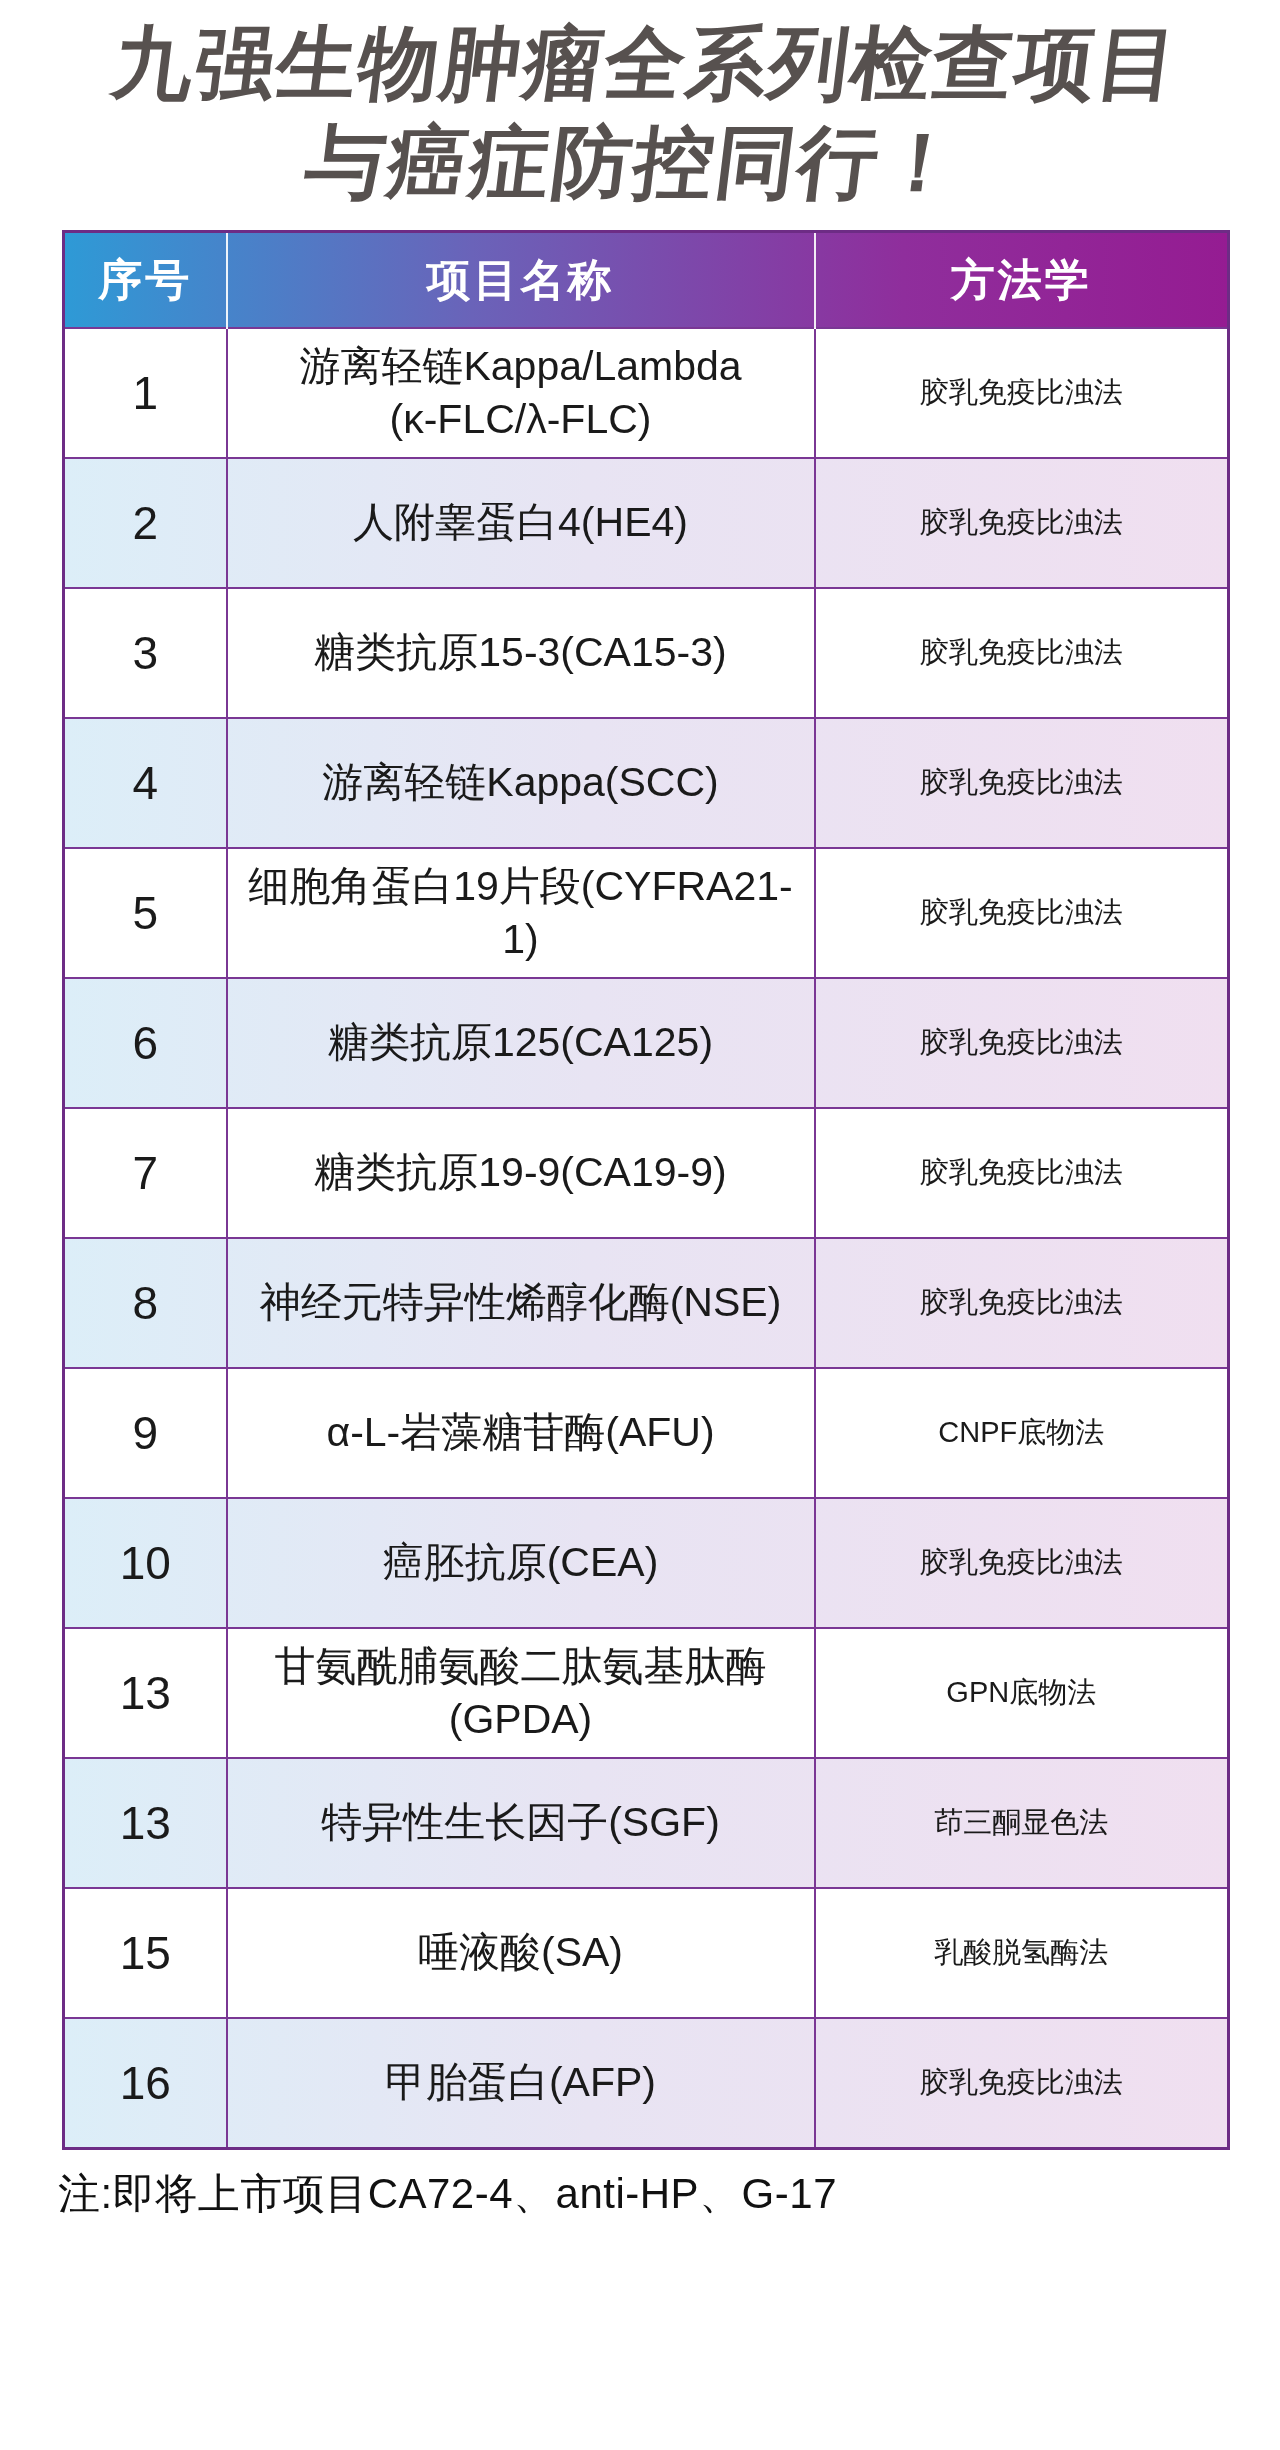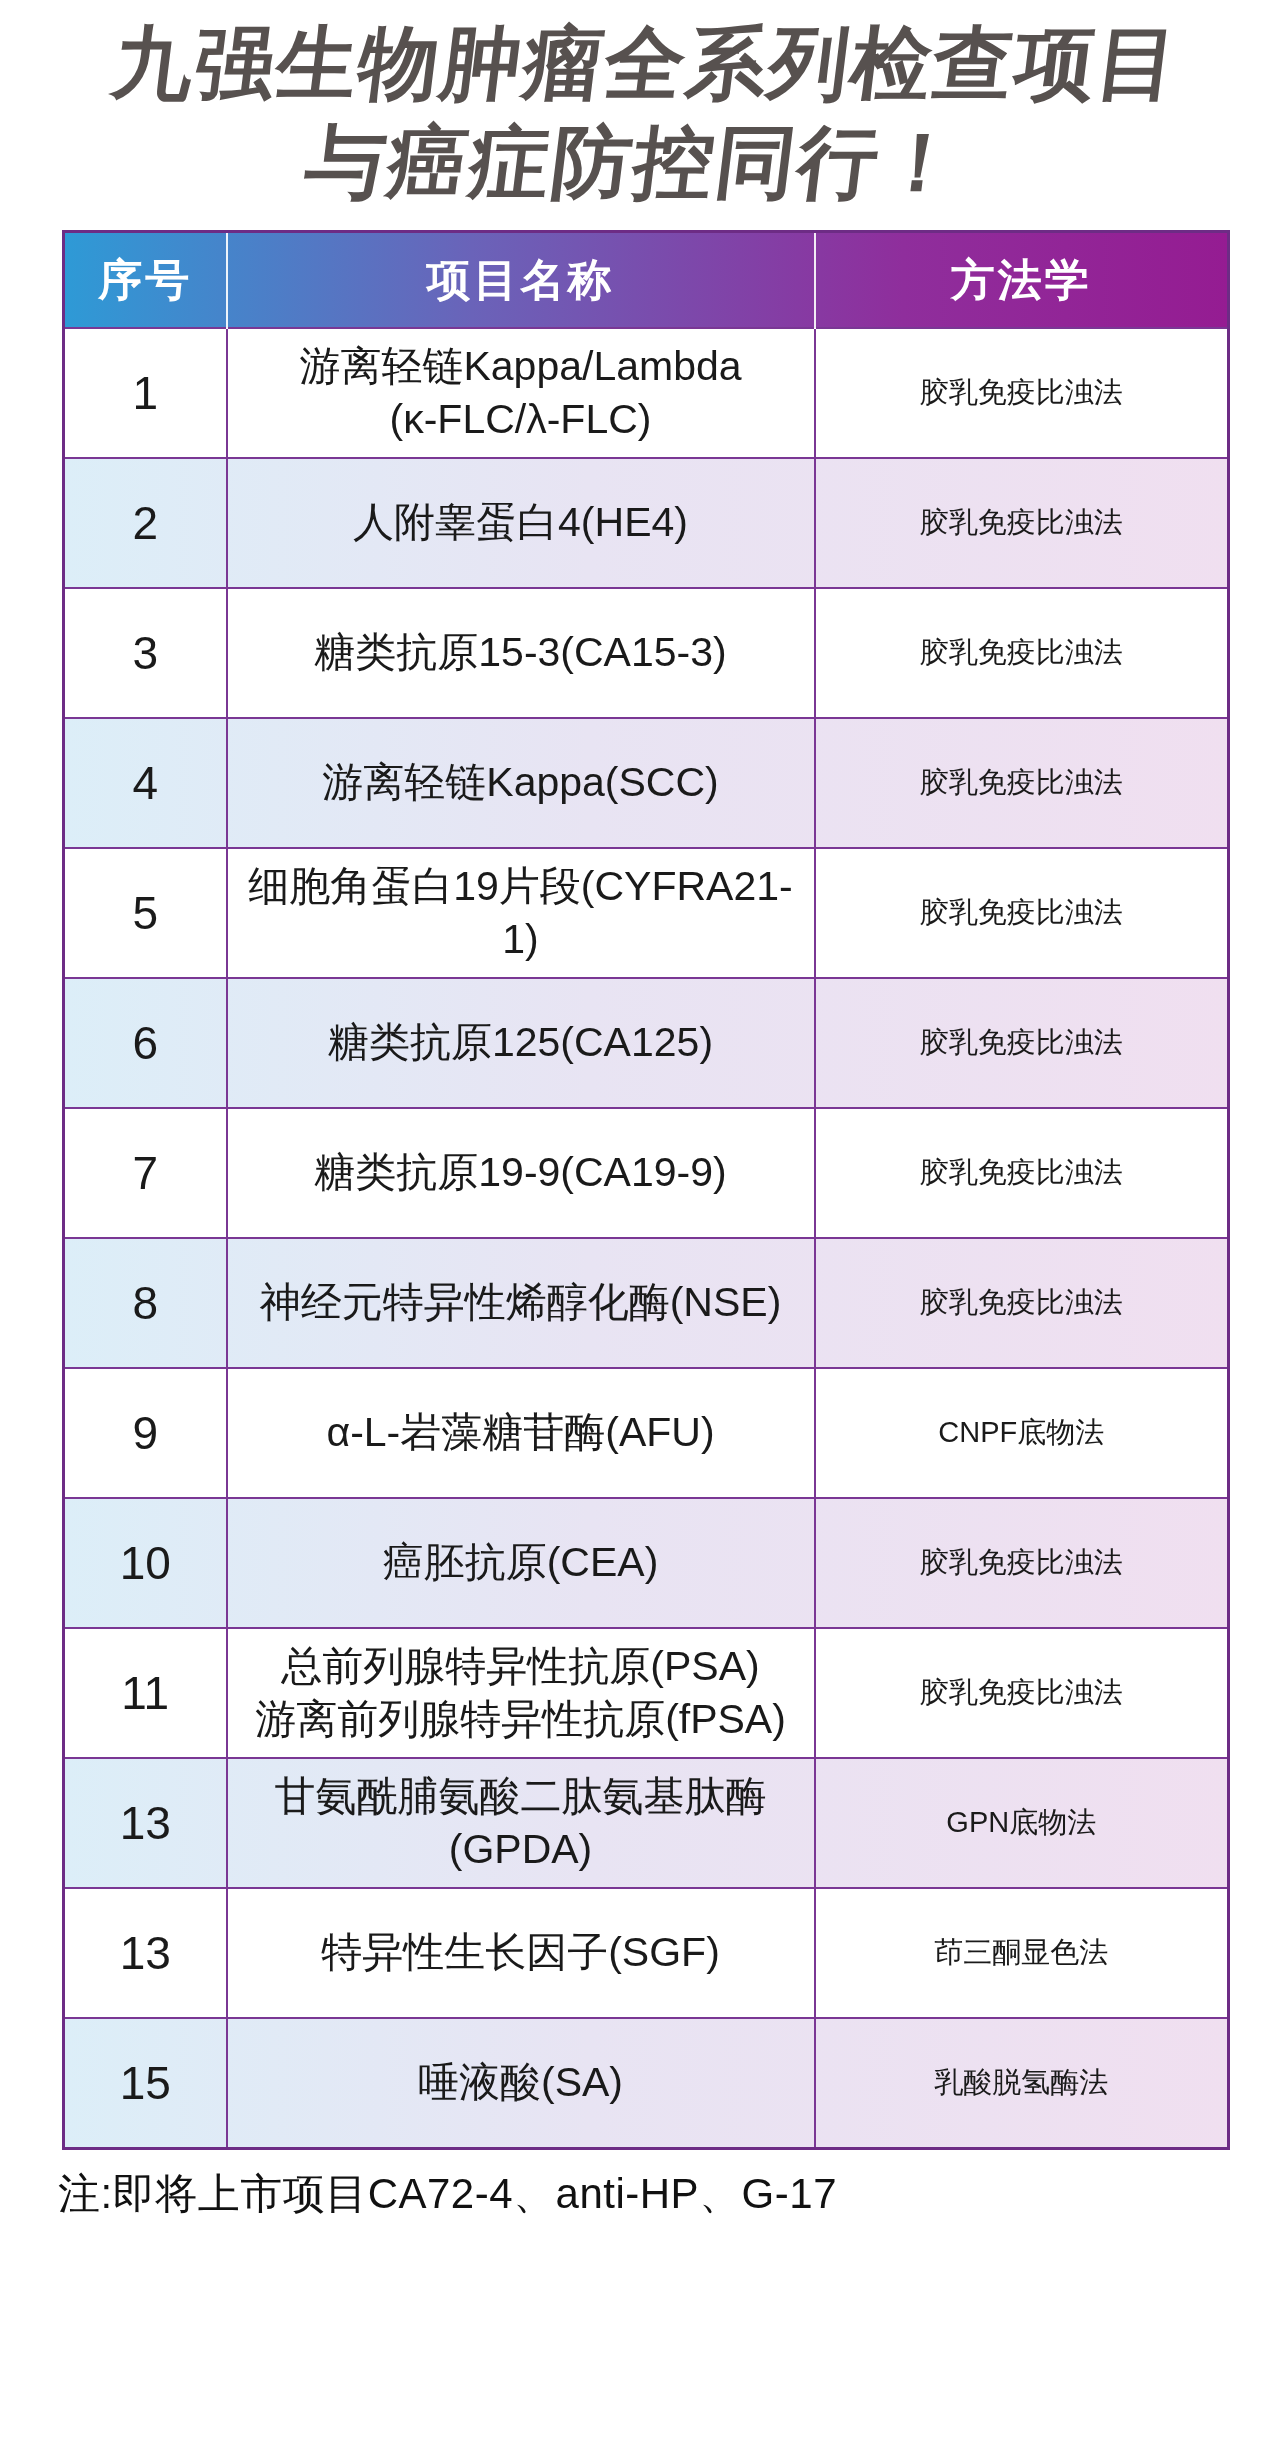--- a/index.html
+++ b/index.html
@@ -147,38 +147,37 @@
         <td class="cell-no">9</td>
         <td class="cell-name">α-L-岩藻糖苷酶(AFU)</td>
         <td class="cell-method">CNPF底物法</td>
       </tr>
       <tr>
         <td class="cell-no">10</td>
         <td class="cell-name">癌胚抗原(CEA)</td>
         <td class="cell-method">胶乳免疫比浊法</td>
       </tr>
       <tr>
-        <td class="cell-no">11</td>
-        <td class="cell-name">总前列腺特异性抗原(PSA)
-游离前列腺特异性抗原(fPSA)</td>
-        <td class="cell-method">胶乳免疫比浊法</td>
-      </tr>
-      <tr>
         <td class="cell-no">13</td>
         <td class="cell-name">甘氨酰脯氨酸二肽氨基肽酶(GPDA)</td>
         <td class="cell-method">GPN底物法</td>
       </tr>
       <tr>
         <td class="cell-no">13</td>
         <td class="cell-name">特异性生长因子(SGF)</td>
         <td class="cell-method">茚三酮显色法</td>
       </tr>
       <tr>
         <td class="cell-no">15</td>
         <td class="cell-name">唾液酸(SA)</td>
         <td class="cell-method">乳酸脱氢酶法</td>
       </tr>
+      <tr>
+        <td class="cell-no">16</td>
+        <td class="cell-name">甲胎蛋白(AFP)</td>
+        <td class="cell-method">胶乳免疫比浊法</td>
+      </tr>
     </tbody>
   </table>
 
   <div class="note">注:即将上市项目CA72-4、anti-HP、G-17</div>
 
 </div>
 
 </body></html>

